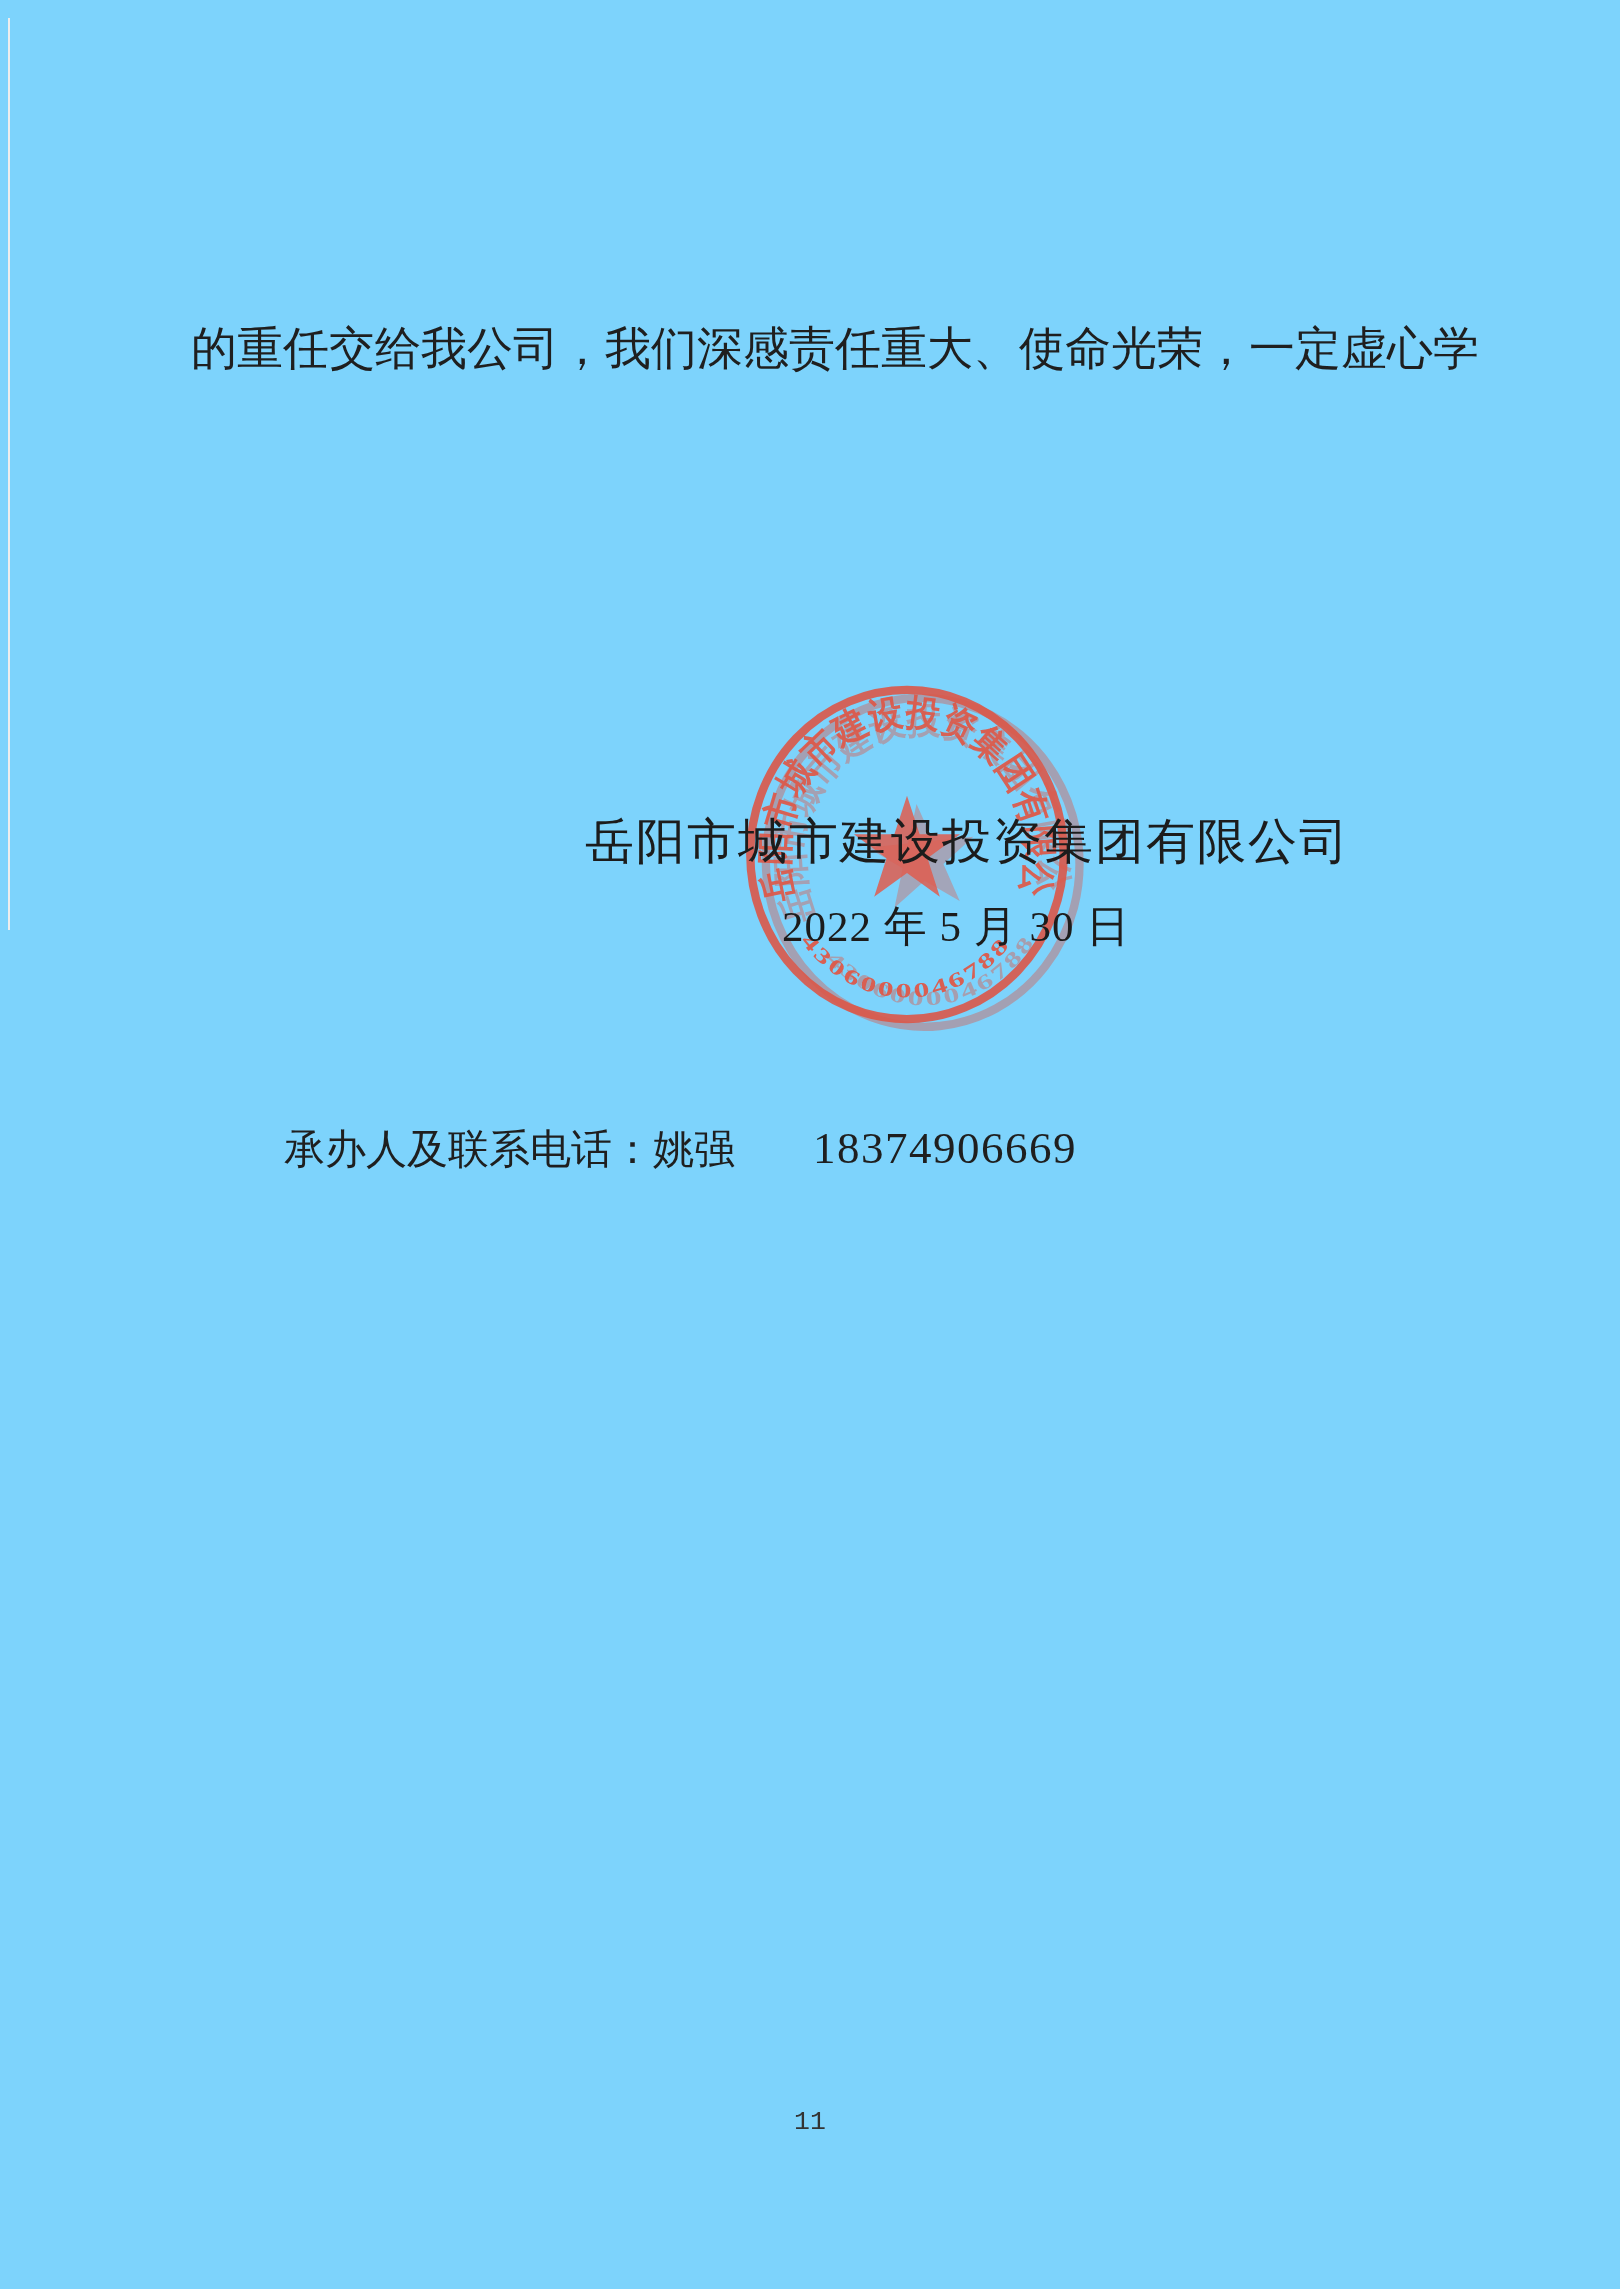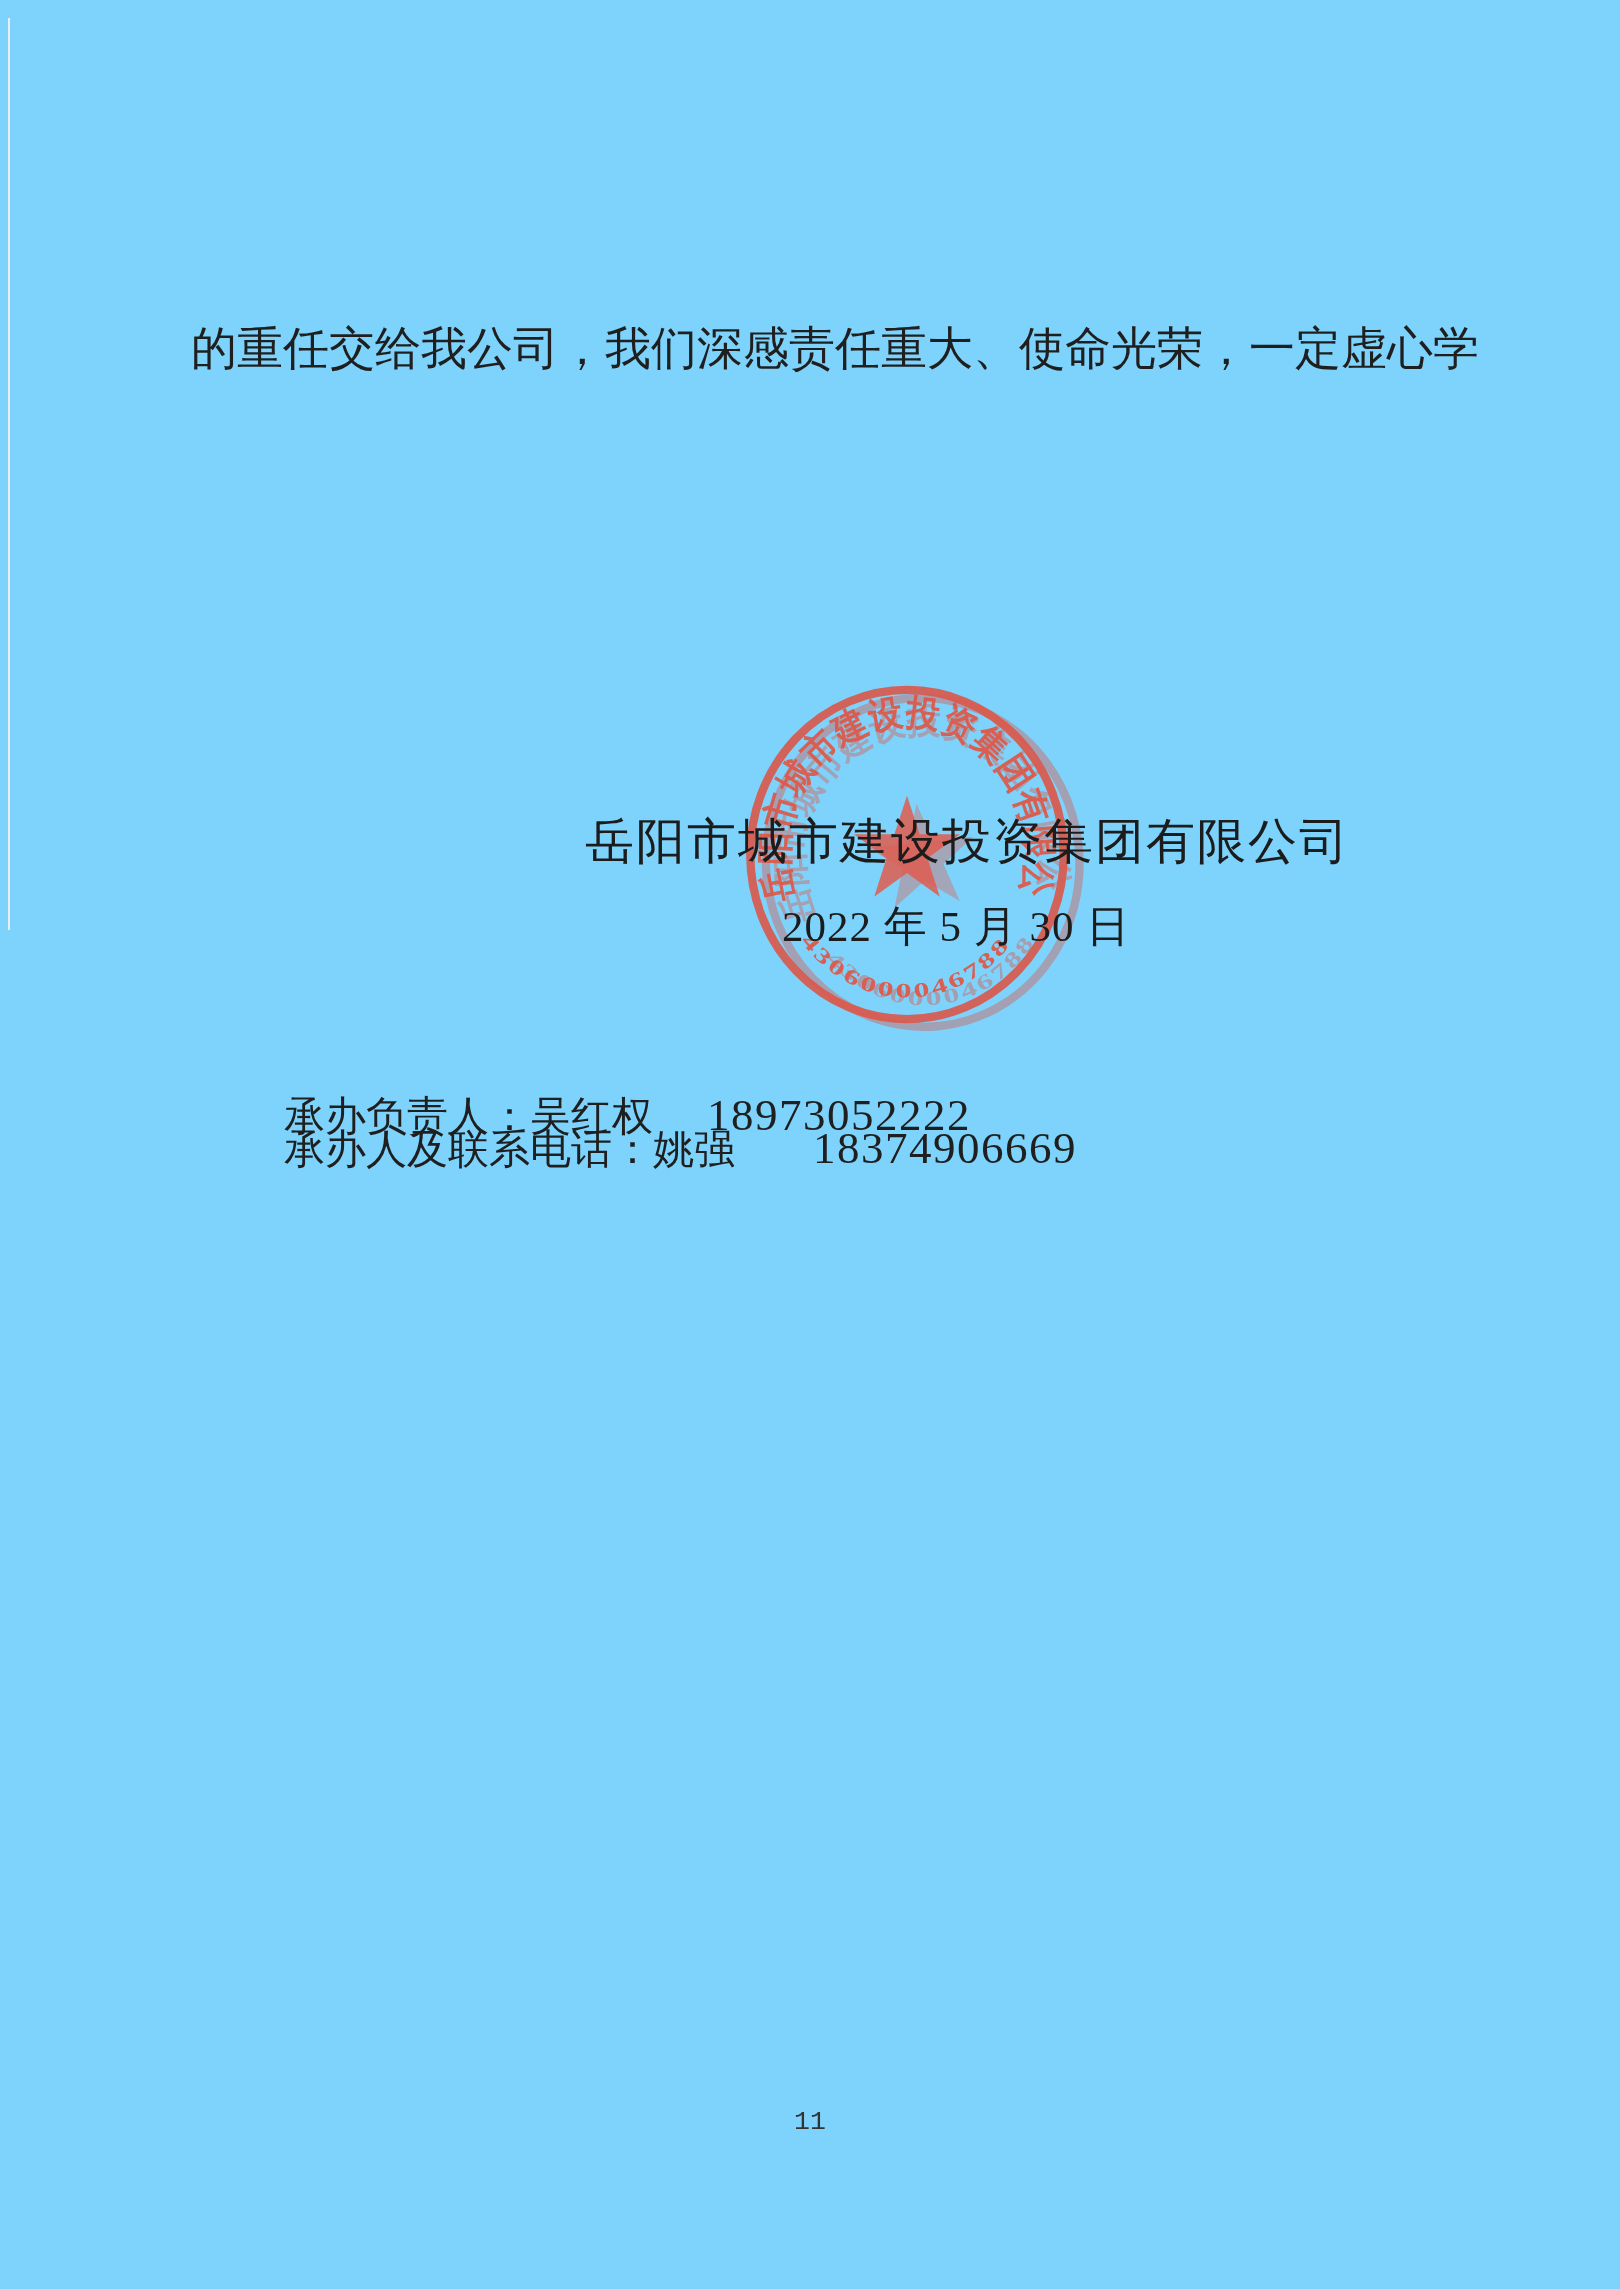--- a/index.html
+++ b/index.html
@@ -84,23 +84,20 @@
       </text>
     </g>
 
     <use href="#sealArt" transform="translate(16,8) rotate(-6 210 220)" opacity="0.45"></use>
   </svg>
 
   <div class="signature-company">岳阳市城市建设投资集团有限公司</div>
 
   <div class="signature-date">2022 年 5 月 30 日</div>
 
-  <div class="contact-line first">
-    <span>承办负责人：吴红权</span><span class="contact-phone">18973052222</span>
-  </div>
 
   <div class="contact-line second">
     <span>承办人及联系电话：姚强</span><span class="contact-phone">18374906669</span>
   </div>
 
   <div class="page-number">11</div>
 
 </div>
 
 

